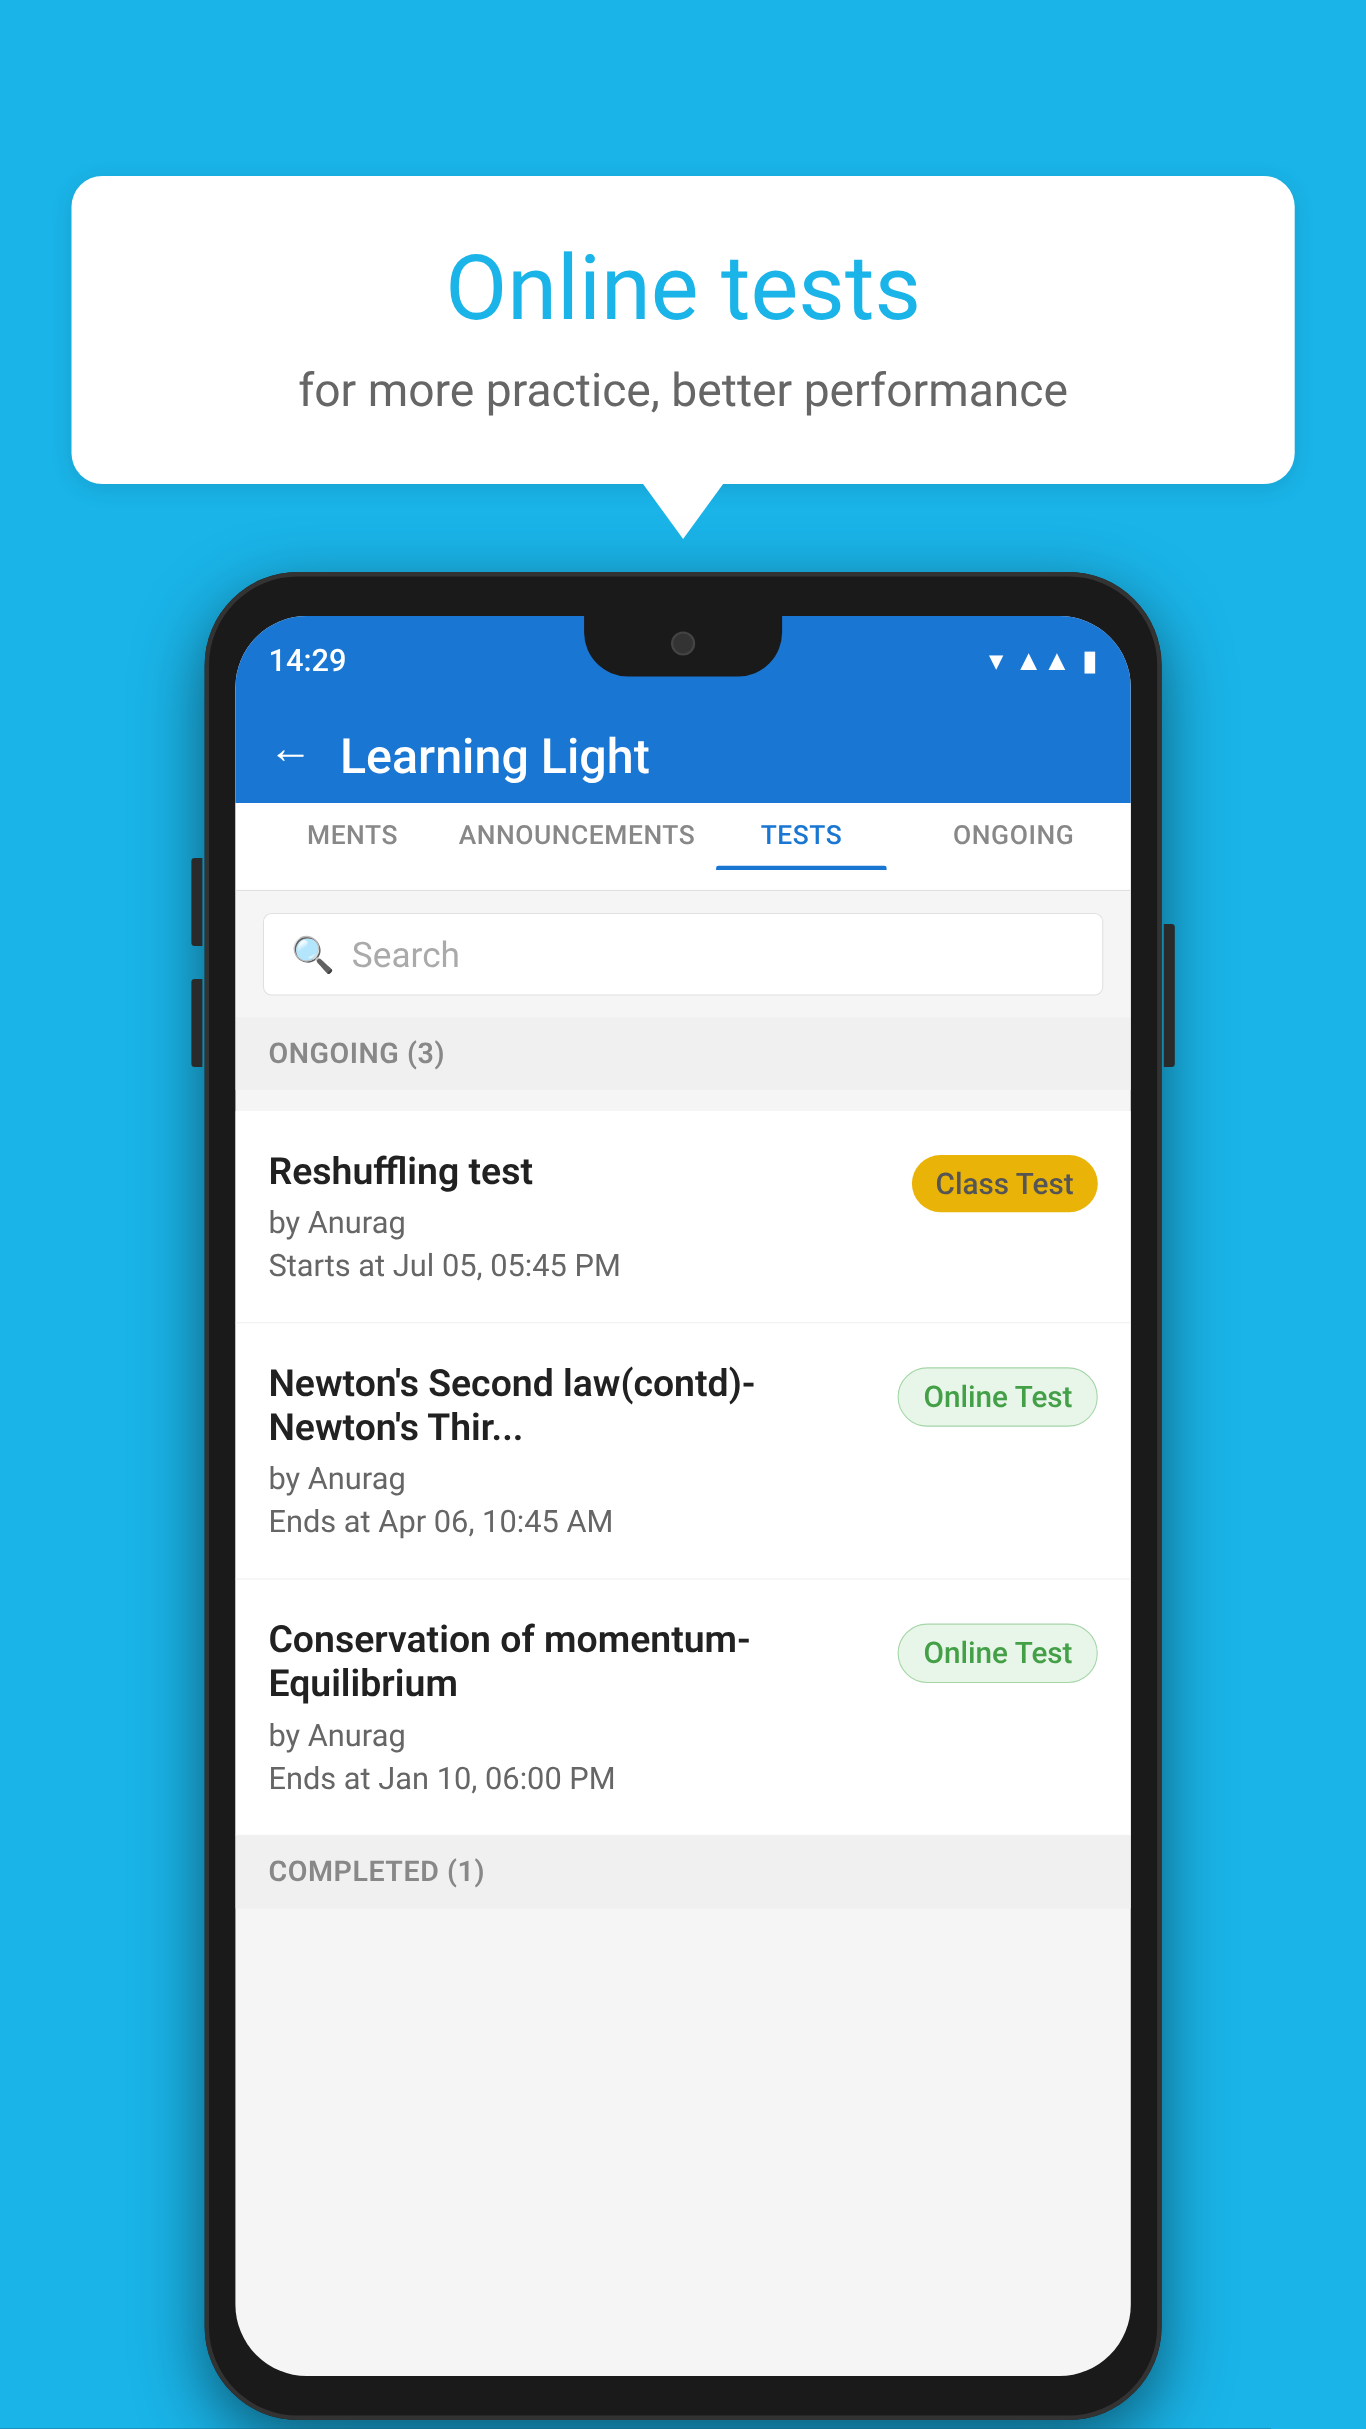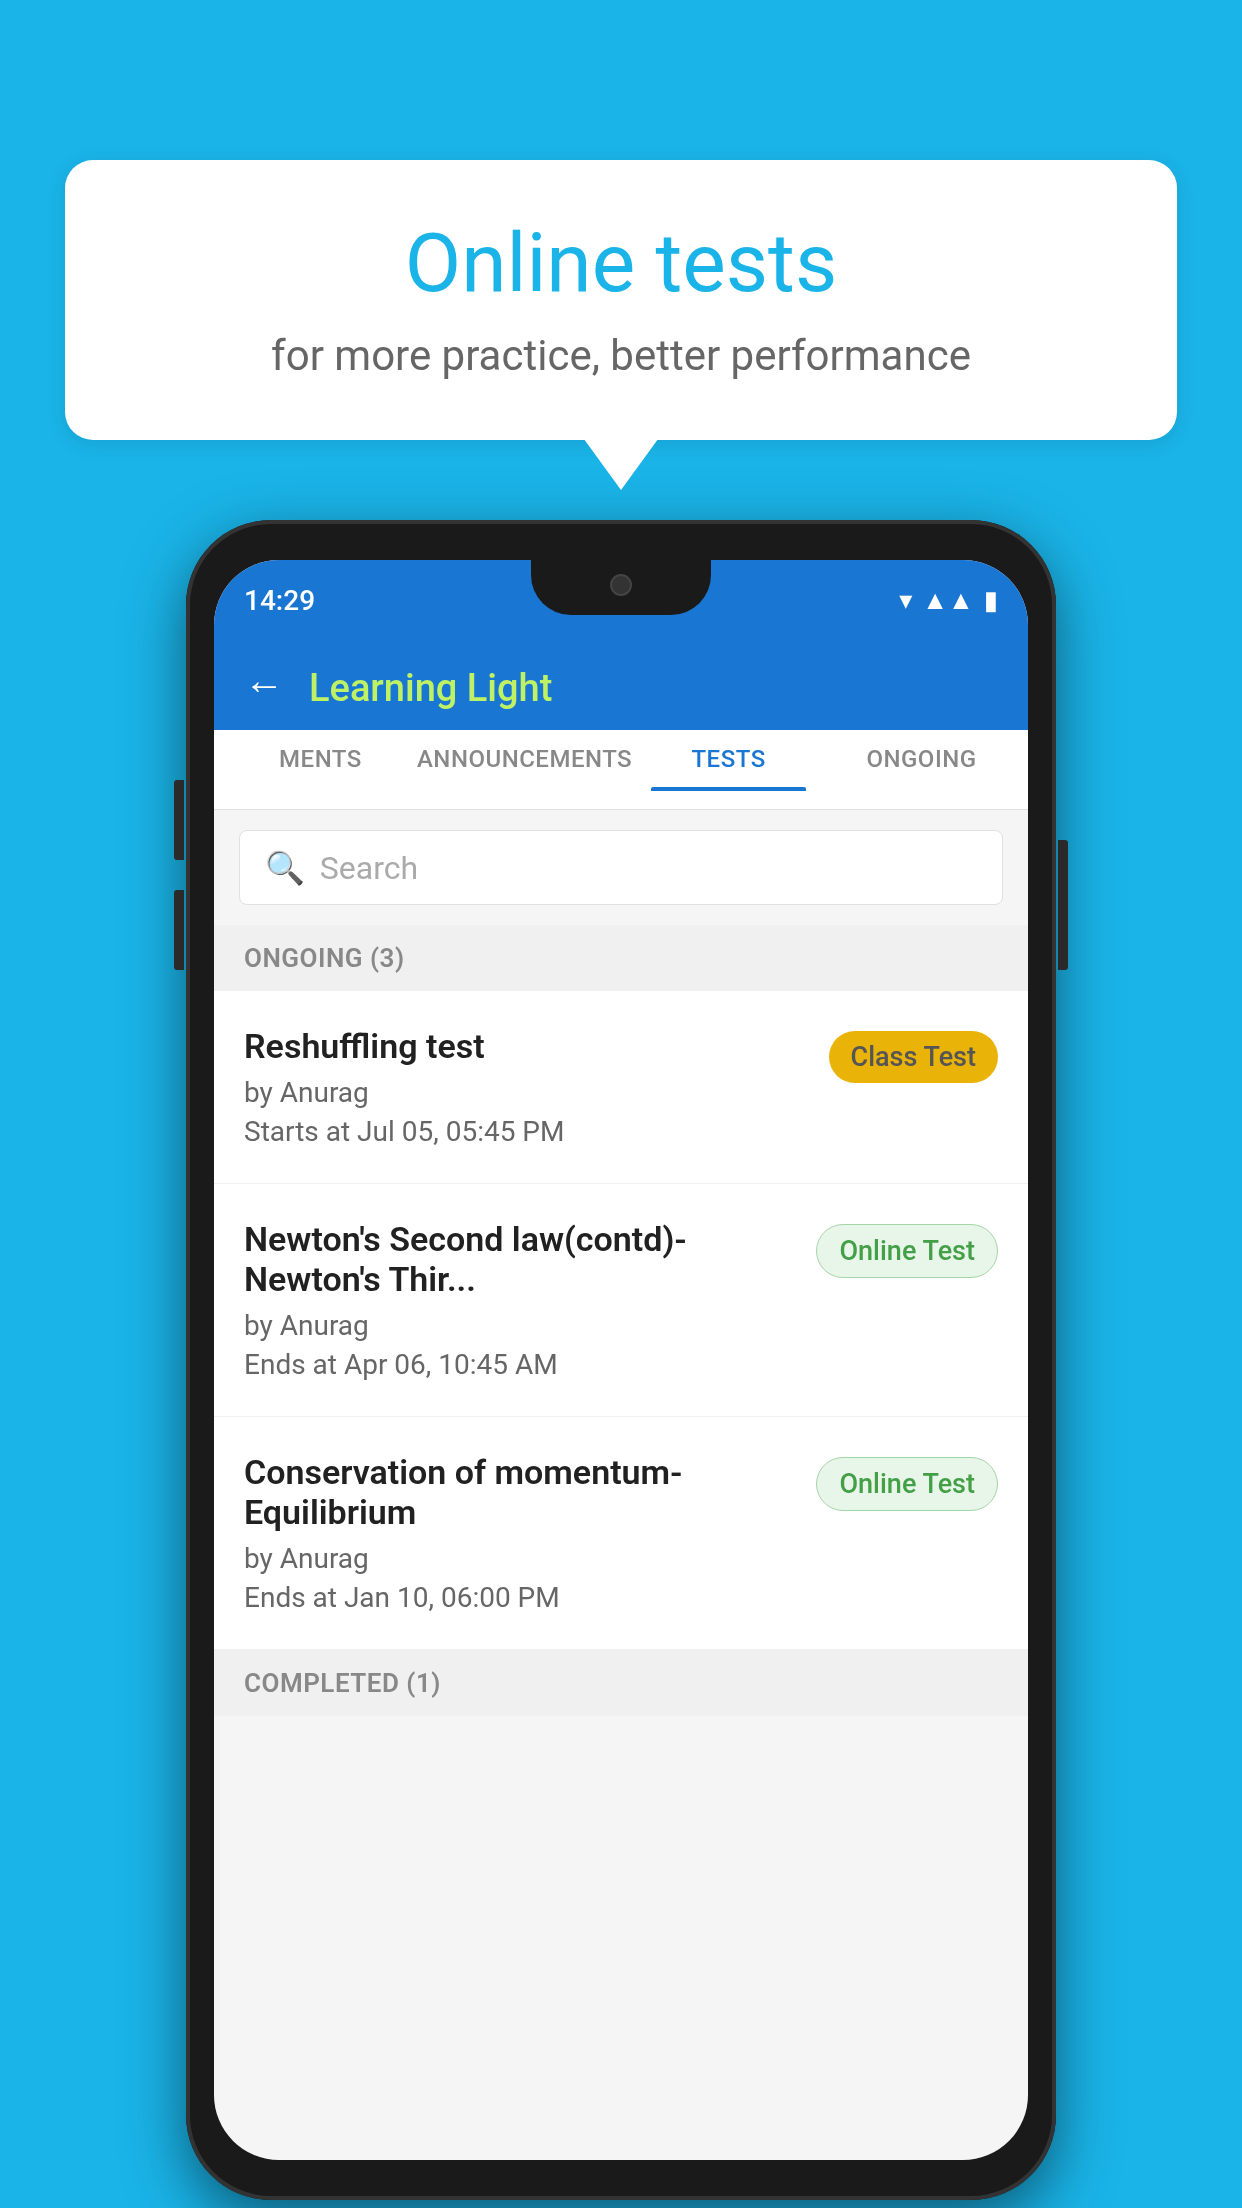--- a/index.html
+++ b/index.html
@@ -169,22 +169,22 @@
       align-items: center;
       padding: 0 30px;
       gap: 25px;
     }
     .back-arrow {
       color: white;
       font-size: 40px;
       cursor: pointer;
     }
     .app-title {
-      color: #bef264;
-      font-size: 38px;
+      color: #ffffff;
+      font-size: 44px;
       font-weight: 500;
       margin-top: 16px;
     }
 
     
     .tabs-container {
       background: white;
       border-bottom: 1px solid #e0e0e0;
       display: flex;
       height: 80px;
@@ -242,20 +242,21 @@
       padding: 18px 30px;
       font-size: 26px;
       color: #888;
       font-weight: 600;
       letter-spacing: 0.5px;
     }
 
     
     .test-list {
       background: white;
+      margin-top: 19px;
     }
     .test-item {
       padding: 35px 30px 35px 30px;
       border-bottom: 1px solid #f0f0f0;
       display: flex;
       justify-content: space-between;
       align-items: flex-start;
     }
     .test-info {
       flex: 1;

